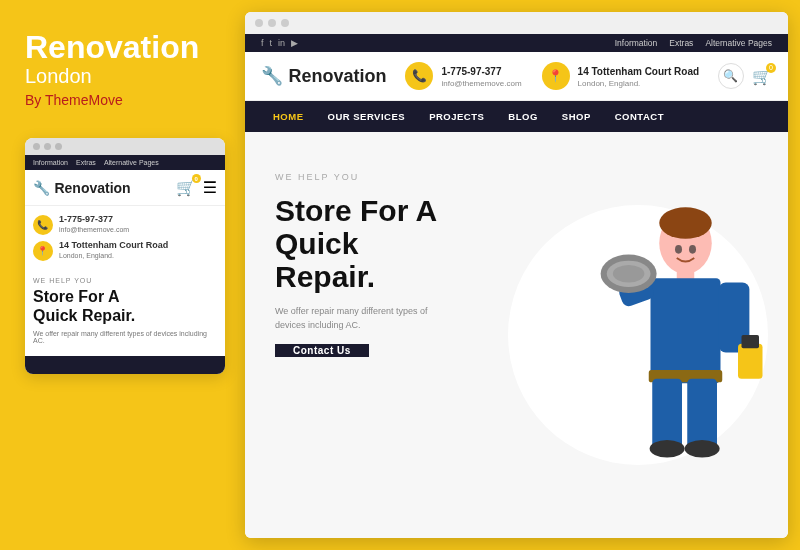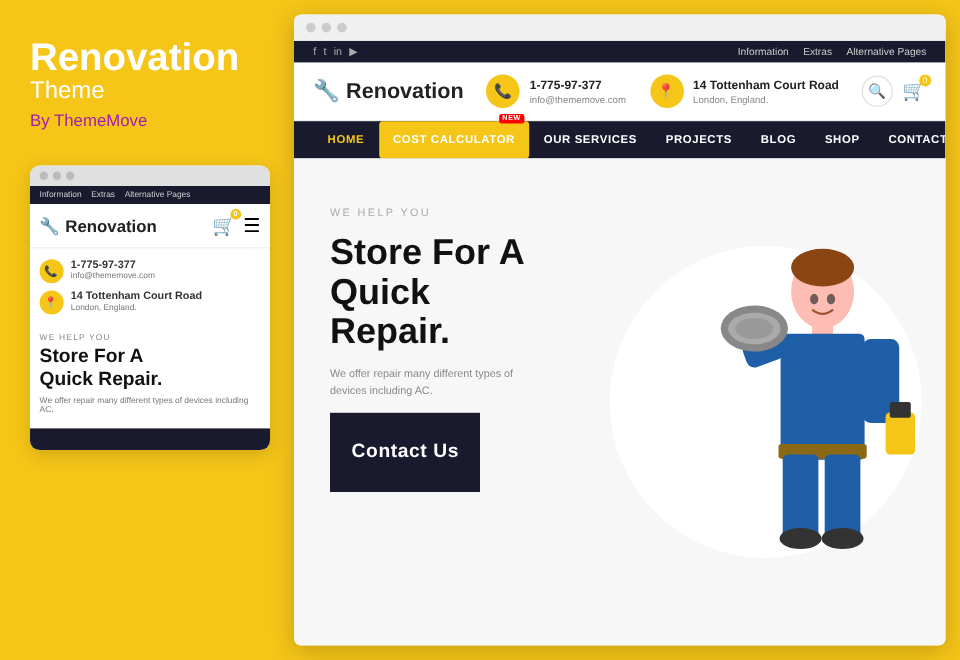--- a/index.html
+++ b/index.html
@@ -27,21 +27,21 @@
       font-size: 32px;
       font-weight: 900;
       line-height: 1.1;
     }
     .brand-subtitle {
       color: #fff;
       font-size: 20px;
       font-weight: 400;
     }
     .brand-by {
-      color: #a21caf;
+      color: #b91c1c;
       font-size: 14px;
       margin-top: 4px;
     }
 
     
     .mobile-preview {
       background: #fff;
       border-radius: 8px;
       overflow: hidden;
       margin-top: 10px;
@@ -376,23 +376,23 @@
       line-height: 1.1;
     }
     .hero-desc {
       font-size: 9px;
       color: #888;
       line-height: 1.5;
     }
     .hero-cta {
       background: #1a1a2e;
       color: #fff;
-      font-size: 16px;
+      font-size: 10px;
       font-weight: 600;
-      padding: 24px 18px;
+      padding: 1px 18px;
       border: none;
       cursor: pointer;
       width: fit-content;
       letter-spacing: 0.5px;
     }
 
     
     .hero-image-area {
       flex: 1;
       position: relative;
@@ -426,21 +426,21 @@
       width: 220px;
       height: 280px;
     }
   </style>
 </head>
 <body>
 
 <div class="left-panel">
   <div>
     <div class="brand-title">Renovation</div>
-    <div class="brand-subtitle">Theme</div>
+    <div class="brand-subtitle">London</div>
     <div class="brand-by">By ThemeMove</div>
   </div>
 
   <div class="mobile-preview">
     <div class="mobile-dots">
       <div class="mobile-dot"></div>
       <div class="mobile-dot"></div>
       <div class="mobile-dot"></div>
     </div>
     <div class="mobile-topbar">
@@ -540,24 +540,20 @@
         <div class="desktop-search-icon">🔍</div>
         <div class="desktop-cart-icon">
           <span style="font-size:16px;">🛒</span>
           <span class="desktop-cart-badge">0</span>
         </div>
       </div>
     </div>
 
     <nav class="desktop-nav">
       <span class="nav-item active">HOME</span>
-      <span class="nav-item nav-cost-calc">
-        <span class="nav-new-badge">NEW</span>
-        COST CALCULATOR
-      </span>
       <span class="nav-item">OUR SERVICES</span>
       <span class="nav-item">PROJECTS</span>
       <span class="nav-item">BLOG</span>
       <span class="nav-item">SHOP</span>
       <span class="nav-item">CONTACT</span>
     </nav>
 
     <div class="desktop-hero">
       <div class="hero-text-area">
         <div class="hero-we-help">WE HELP YOU</div>

